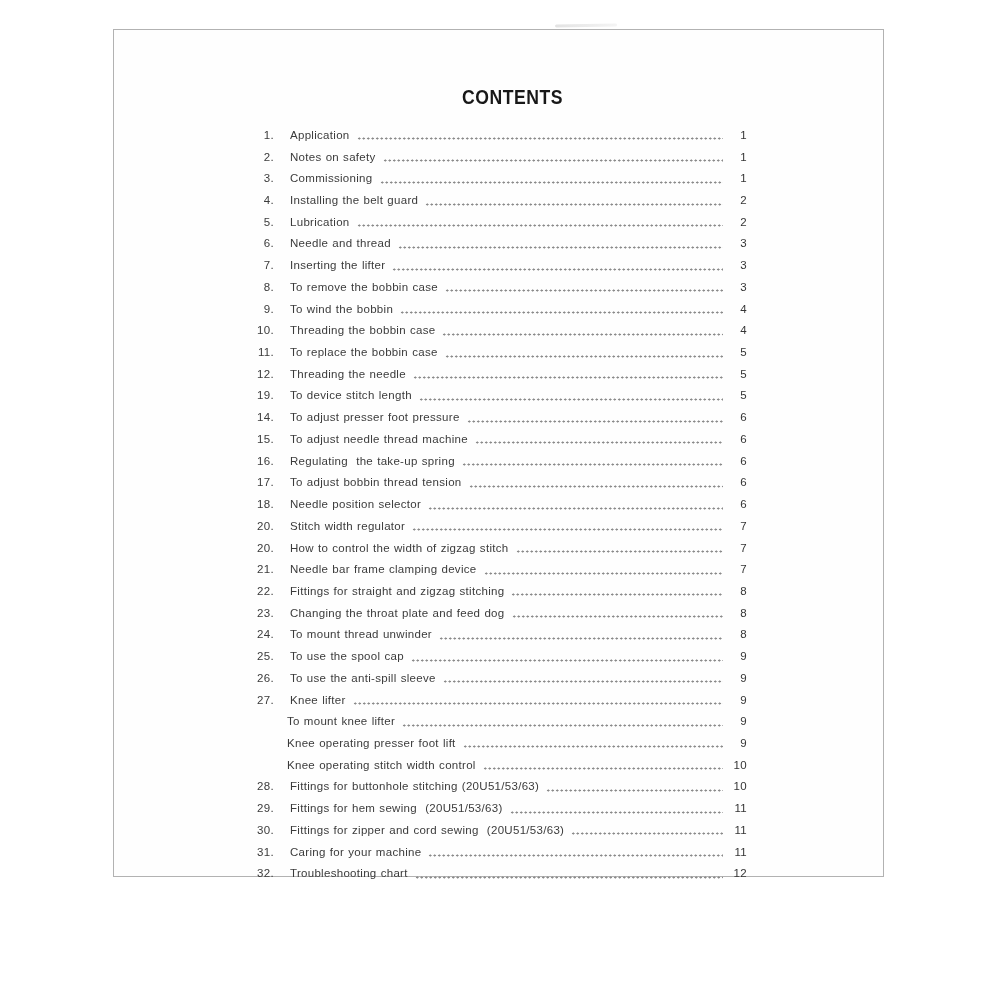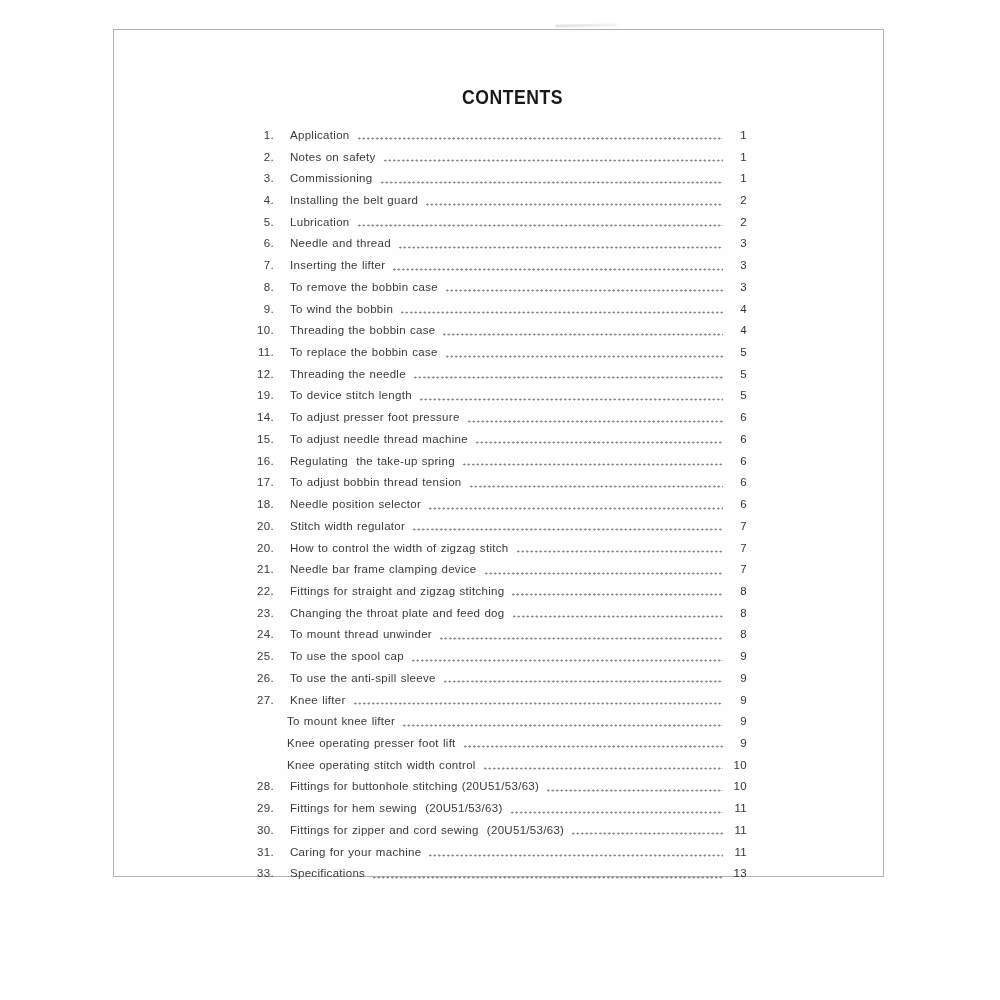--- a/index.html
+++ b/index.html
@@ -299,19 +299,19 @@
         <span class="leader"></span>
         <span class="pnum">11</span>
       </div>
       <div class="row">
         <span class="num">31.</span>
         <span class="label">Caring for your machine</span>
         <span class="leader"></span>
         <span class="pnum">11</span>
       </div>
       <div class="row">
-        <span class="num">33.</span>
-        <span class="label">Specifications</span>
-        <span class="leader"></span>
-        <span class="pnum">13</span>
+        <span class="num">32.</span>
+        <span class="label">Troubleshooting chart</span>
+        <span class="leader"></span>
+        <span class="pnum">12</span>
       </div>
     </div>
 </div>
 
 </body></html>

